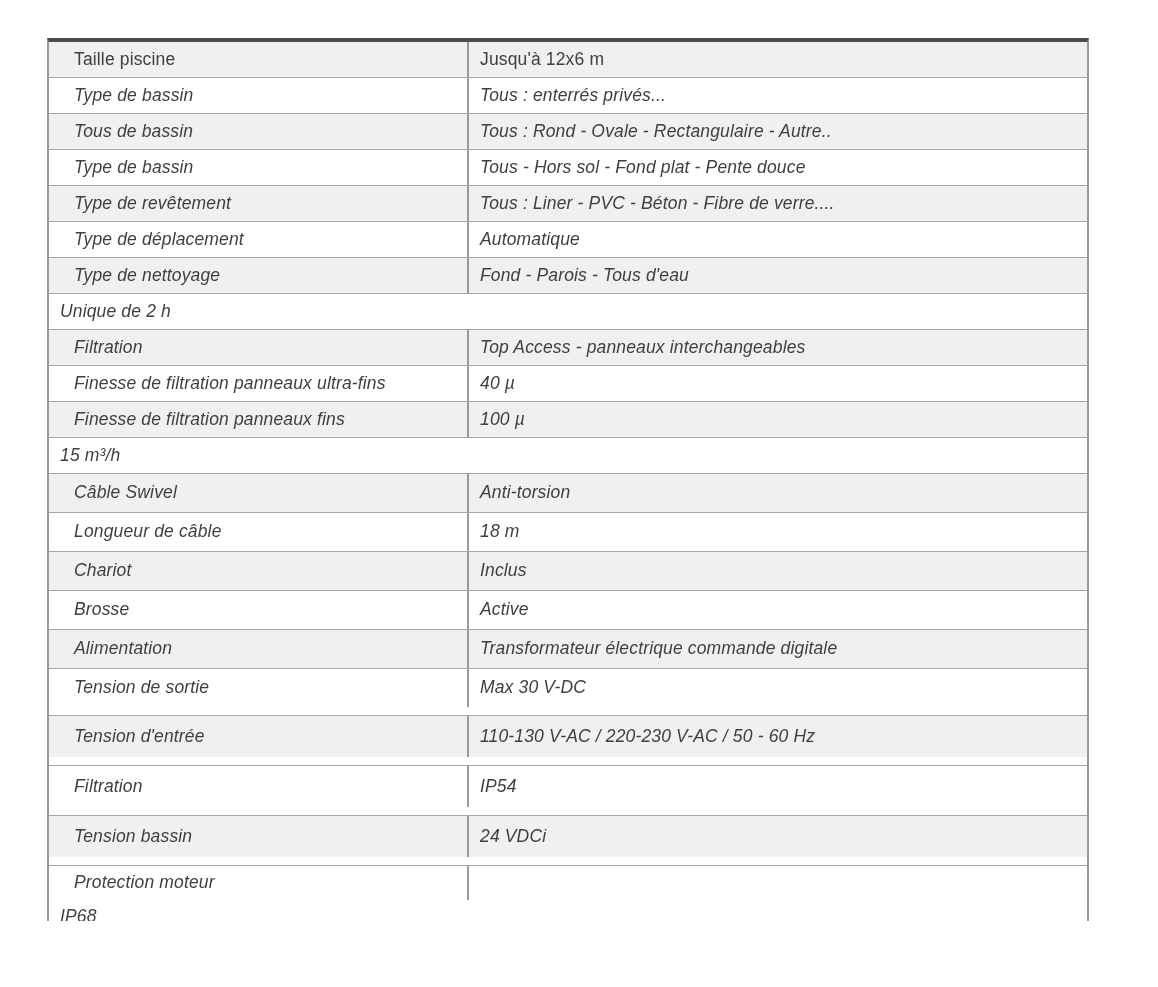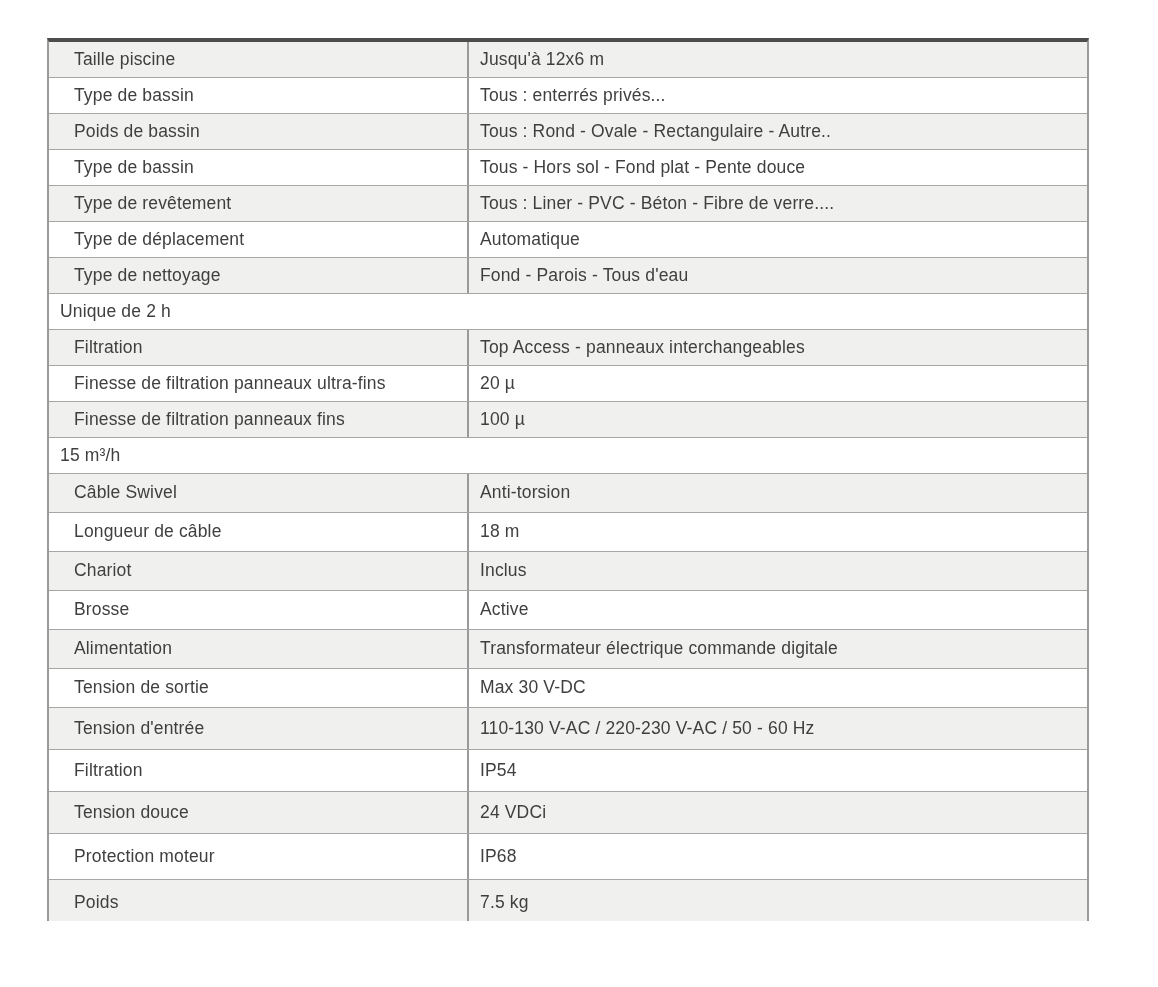--- a/index.html
+++ b/index.html
@@ -35,25 +35,25 @@
     border-left: 2px solid var(--border-side);
     border-right: 2px solid var(--border-side);
     background: var(--row-bg);
   }
   .row {
     display: flex;
     align-items: stretch;
     background: var(--row-bg);
     min-height: 35px;
   }
-  .row + .row { border-top: 1px solid var(--row-divider); }
+  .row + .row { border-top: 1px solid var(--row-divider); font-style: italic; }
   .row:nth-child(odd) { background: var(--row-alt-bg); }
   .row:nth-child(n+13) { min-height: 38px; }
-  .row:nth-child(n+19) { min-height: 41px; }
-  .row:nth-child(n+22) { min-height: 45px; }
+  .row:nth-child(n+19) { min-height: 41px; margin-top: 8px; }
+  .row:nth-child(n+22) { min-height: 45px; flex-direction: column; }
   .row:nth-child(24)   { min-height: 49px; gap: 32px; }
   .cell {
     display: flex;
     align-items: center;
     box-sizing: border-box;
     font-size: 17.5px;
     line-height: 1.25;
     color: var(--text);
     letter-spacing: 0.15px;
   }
@@ -75,21 +75,21 @@
   <div class="spec-table" id="spec-table">
       <div class="row">
         <div class="cell label">Taille piscine</div>
         <div class="cell value">Jusqu'à 12x6 m</div>
       </div>
       <div class="row">
         <div class="cell label">Type de bassin</div>
         <div class="cell value">Tous : enterrés privés...</div>
       </div>
       <div class="row">
-        <div class="cell label">Poids de bassin</div>
+        <div class="cell label">Tous de bassin</div>
         <div class="cell value">Tous : Rond - Ovale - Rectangulaire - Autre..</div>
       </div>
       <div class="row">
         <div class="cell label">Type de bassin</div>
         <div class="cell value">Tous - Hors sol - Fond plat - Pente douce</div>
       </div>
       <div class="row">
         <div class="cell label">Type de revêtement</div>
         <div class="cell value">Tous : Liner - PVC - Béton - Fibre de verre....</div>
       </div>
@@ -103,21 +103,21 @@
       </div>
       <div class="row">
         <div class="cell value">Unique de 2 h</div>
       </div>
       <div class="row">
         <div class="cell label">Filtration</div>
         <div class="cell value">Top Access - panneaux interchangeables</div>
       </div>
       <div class="row">
         <div class="cell label">Finesse de filtration panneaux ultra-fins</div>
-        <div class="cell value">20 µ</div>
+        <div class="cell value">40 µ</div>
       </div>
       <div class="row">
         <div class="cell label">Finesse de filtration panneaux fins</div>
         <div class="cell value">100 µ</div>
       </div>
       <div class="row">
         <div class="cell value">15 m³/h</div>
       </div>
       <div class="row">
         <div class="cell label">Câble Swivel</div>
@@ -145,21 +145,21 @@
       </div>
       <div class="row">
         <div class="cell label">Tension d'entrée</div>
         <div class="cell value">110-130 V-AC / 220-230 V-AC / 50 - 60 Hz</div>
       </div>
       <div class="row">
         <div class="cell label">Filtration</div>
         <div class="cell value">IP54</div>
       </div>
       <div class="row">
-        <div class="cell label">Tension douce</div>
+        <div class="cell label">Tension bassin</div>
         <div class="cell value">24 VDCi</div>
       </div>
       <div class="row">
         <div class="cell label">Protection moteur</div>
         <div class="cell value">IP68</div>
       </div>
       <div class="row">
         <div class="cell label">Poids</div>
         <div class="cell value">7.5 kg</div>
       </div>

